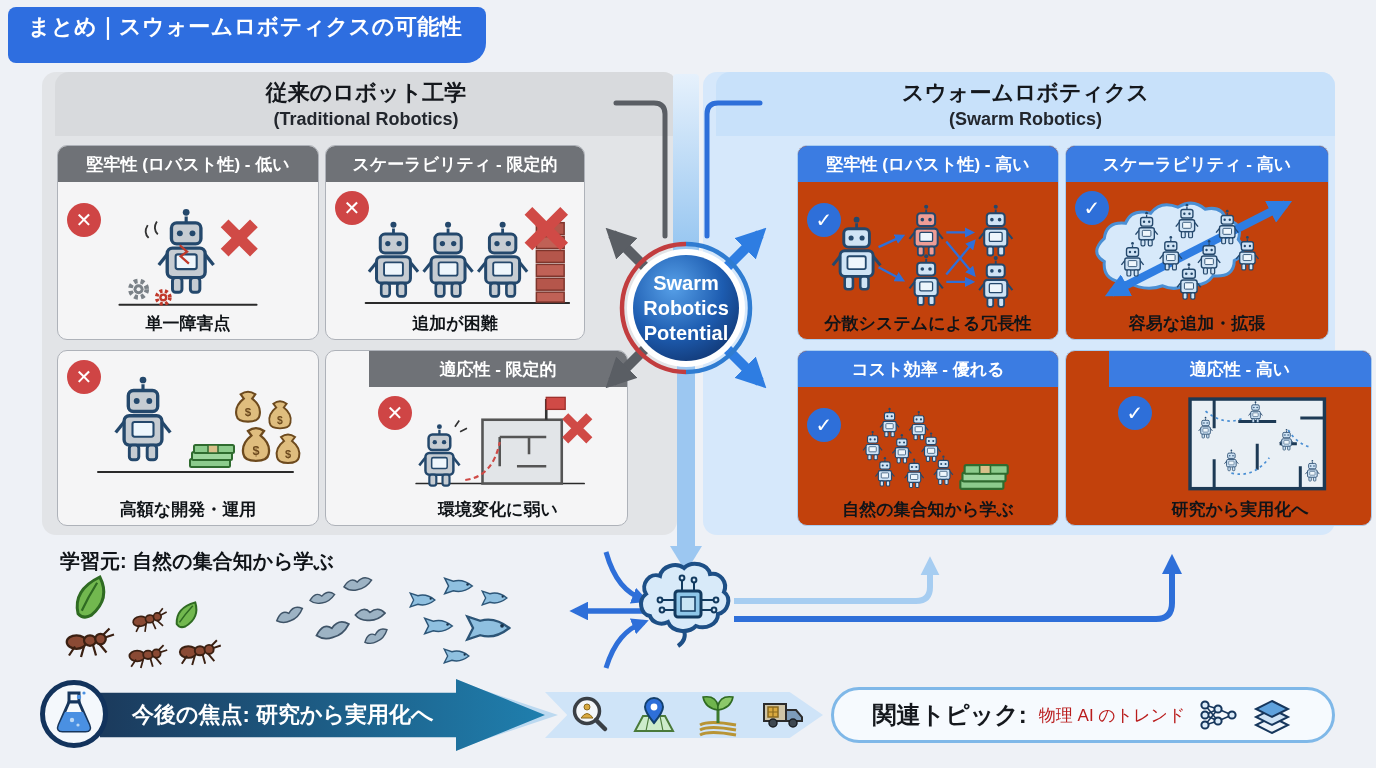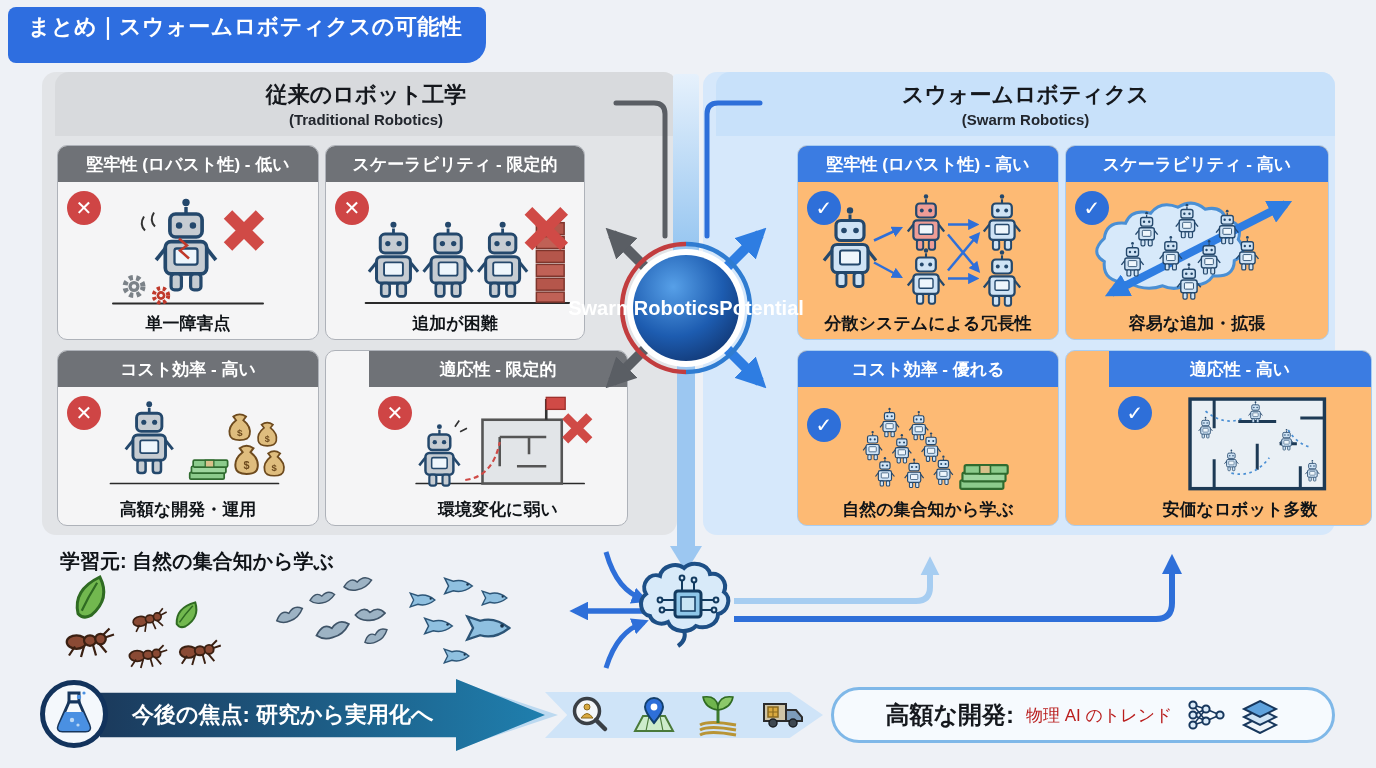--- a/index.html
+++ b/index.html
@@ -10,47 +10,47 @@
     background:#2e6ee0;color:#fff;font-size:22px;font-weight:bold;border-radius:8px 8px 20px 8px;letter-spacing:.5px;z-index:3;}
   
   .panel{position:absolute;top:72px;height:463px;border-radius:14px;z-index:1;}
   .panel.left{left:42px;width:635px;background:#e2e4e7;}
   .panel.right{left:703px;width:632px;background:#d6e8fb;}
   .panel-head{position:absolute;top:0;left:0;right:0;height:64px;border-radius:14px 14px 0 0;
     display:flex;flex-direction:column;align-items:center;justify-content:center;margin-left:13px;}
   .panel.left .panel-head{background:#d8dadd;}
   .panel.right .panel-head{background:#c8e1fa;}
   .panel-title{font-size:22px;font-weight:bold;color:#15181d;}
-  .panel-sub{font-size:15px;font-weight:bold;color:#22262d;margin-top:1px;}
+  .panel-sub{font-size:18px;font-weight:bold;color:#22262d;margin-top:1px;}
   
   .card{position:absolute;border-radius:10px;overflow:hidden;display:flex;flex-direction:column;}
   .panel.left .card{border:1.5px solid #aeb2b9;background:#f5f5f6;}
-  .panel.right .card{border:1.5px solid #a9cdf1;background:#fdba74;}
-  .pos-a{left:15px;top:73px;width:260px;height:193px;}
+  .panel.right .card{border:1.5px solid #a9cdf1;background:#c2410c;}
+  .pos-a{left:15px;top:73px;width:260px;height:193px;gap:12px;}
   .pos-b{left:283px;top:73px;width:258px;height:193px;}
   .pos-c{left:15px;top:278px;width:260px;height:174px;}
   .pos-d{left:283px;top:278px;width:258px;height:174px;padding-left:43px;}
   .panel.right .pos-a{left:94px;}
   .panel.right .pos-b{left:362px;width:262px;}
   .panel.right .pos-c{left:94px;gap:12px;}
   .panel.right .pos-d{left:362px;width:262px;}
   .card-head{flex:0 0 36px;display:flex;align-items:center;justify-content:center;
     font-size:17px;font-weight:bold;color:#fff;white-space:nowrap;}
   .panel.left .card-head{background:#6f7277;}
   .panel.right .card-head{background:#3b7ce2;}
   .card-body{position:relative;flex:1;}
   .badge{position:absolute;left:9px;top:9px;width:34px;height:34px;border-radius:50%;z-index:2;
     display:flex;align-items:center;justify-content:center;font-size:20px;font-weight:bold;color:#fff;}
   .badge.x{background:#cf4545;}
   .badge.check{background:#2e6fd9;}
   .caption{position:absolute;left:0;right:0;bottom:4px;text-align:center;font-size:17px;font-weight:bold;color:#101418;}
   .illus{position:absolute;left:0;top:0;width:100%;height:calc(100% - 26px);}
   
   .center-text{position:absolute;left:626px;top:260px;width:120px;height:96px;z-index:5;color:#fff;
-    display:flex;flex-direction:row;align-items:center;justify-content:center;
+    display:flex;flex-direction:column;align-items:center;justify-content:center;
     font-size:20px;line-height:25px;font-weight:bold;text-align:center;}
   
   .overlay{position:absolute;left:0;top:0;width:1376px;height:768px;z-index:4;pointer-events:none;}
   
   .nature-title{position:absolute;left:60px;top:548px;width:420px;text-align:left;
     font-size:20px;font-weight:bold;color:#101418;z-index:2;}
   .nature-icon{position:absolute;z-index:2;}
   
   .flask-circle{position:absolute;left:40px;top:680px;width:68px;height:68px;border-radius:50%;
     background:#f4f8fc;border:5px solid #12335c;box-sizing:border-box;z-index:6;
@@ -192,21 +192,20 @@
             <rect x="212" y="96" width="28" height="12" fill="#b5564b"></rect>
             <rect x="212" y="110" width="28" height="10" fill="#c06156"></rect>
           </g>
           <path d="M204,28 l36,36 M240,28 l-36,36" stroke="#d04a46" stroke-width="11"></path>
         </svg>
         <div class="caption">追加が困難</div>
       </div>
     </div>
 
     <div class="card pos-c">
-      <div class="card-head">コスト効率 - 高い</div>
       <div class="card-body">
         <div class="badge x">✕</div>
         <svg class="illus" viewBox="0 0 260 130">
           <line x1="40" y1="112" x2="235" y2="112" stroke="#2a2a2a" stroke-width="2" stroke-linecap="round"></line>
           <use href="#bot" transform="translate(85,62) scale(2.1)" color="#c6ccd2"></use>
           <use href="#cash" transform="translate(152,95)"></use>
           <use href="#bag" transform="translate(190,48) scale(1.05)"></use>
           <use href="#bag" transform="translate(222,56) scale(0.95)"></use>
           <use href="#bag" transform="translate(198,86) scale(1.15)"></use>
           <use href="#bag" transform="translate(230,90) scale(1.0)"></use>
@@ -310,21 +309,21 @@
         <svg class="illus" viewBox="0 0 260 130">
           <rect x="72" y="14" width="156" height="104" fill="#eaf0f5" stroke="#1d3a55" stroke-width="4"></rect>
           <path d="M100,14 V48 M100,84 V118 M128,40 H172 M150,66 V96 M200,36 H228 M196,66 H176 M200,92 V118" stroke="#1d3a55" stroke-width="3.5" fill="none"></path>
           <path d="M90,28 q22,18 44,8 M120,100 q26,6 44,-18 M186,50 q10,16 26,20" stroke="#4a8fd4" stroke-width="2" fill="none" stroke-dasharray="3 4"></path>
           <use href="#bot" transform="translate(90,48) scale(0.62)" color="#cfe3f5"></use>
           <use href="#bot" transform="translate(148,30) scale(0.62)" color="#cfe3f5"></use>
           <use href="#bot" transform="translate(120,86) scale(0.62)" color="#cfe3f5"></use>
           <use href="#bot" transform="translate(184,62) scale(0.62)" color="#cfe3f5"></use>
           <use href="#bot" transform="translate(214,98) scale(0.62)" color="#cfe3f5"></use>
         </svg>
-        <div class="caption">安価なロボット多数</div>
+        <div class="caption">研究から実用化へ</div>
       </div>
     </div>
   </section>
 
   <svg class="overlay" viewBox="0 0 1376 768">
     <rect x="673" y="74" width="26" height="200" rx="4" fill="url(#gBand)"></rect>
     <rect x="677" y="340" width="18" height="208" fill="#9cc7f1"></rect>
     <polygon points="670,546 702,546 686,572" fill="#9cc7f1"></polygon>
     <path d="M616,103 H654 Q665,103 665,114 V236" stroke="#5a5e64" stroke-width="5" fill="none" stroke-linecap="round"></path>
     <path d="M760,103 H718 Q707,103 707,114 V236" stroke="#2e6fd9" stroke-width="5" fill="none" stroke-linecap="round"></path>
@@ -430,21 +429,21 @@
       <rect x="-19" y="-11" width="22" height="17" fill="#cfc5a8" stroke="#2c2c2c" stroke-width="2"></rect>
       <rect x="-15" y="-8" width="10" height="10" fill="#d9a93f" stroke="#8a6a1f" stroke-width="1.5"></rect>
       <path d="M-10,-8 v10 M-15,-3 h10" stroke="#8a6a1f" stroke-width="1.2"></path>
       <path d="M3,-5 h10 l6,7 v4 h-16 z" fill="#7d9cba" stroke="#2c2c2c" stroke-width="2"></path>
       <circle cx="-10" cy="8" r="4" fill="#3e4750" stroke="#1b1f24" stroke-width="1.5"></circle>
       <circle cx="10" cy="8" r="4" fill="#3e4750" stroke="#1b1f24" stroke-width="1.5"></circle>
     </svg>
   </div>
 
   <div class="topic-pill">
-    <span class="topic-label">高額な開発:</span>
+    <span class="topic-label">関連トピック:</span>
     <span class="topic-value">物理 AI のトレンド</span>
     <svg width="42" height="38" viewBox="-21 -19 42 38">
       <g stroke="#16365c" stroke-width="1.5">
         <line x1="-13" y1="-10" x2="0" y2="-6"></line>
           <line x1="-13" y1="0" x2="0" y2="-6"></line>
           <line x1="-13" y1="10" x2="0" y2="-6"></line>
         <line x1="-13" y1="-10" x2="0" y2="6"></line>
           <line x1="-13" y1="0" x2="0" y2="6"></line>
           <line x1="-13" y1="10" x2="0" y2="6"></line>
         <line x1="0" y1="-6" x2="14" y2="0"></line>

